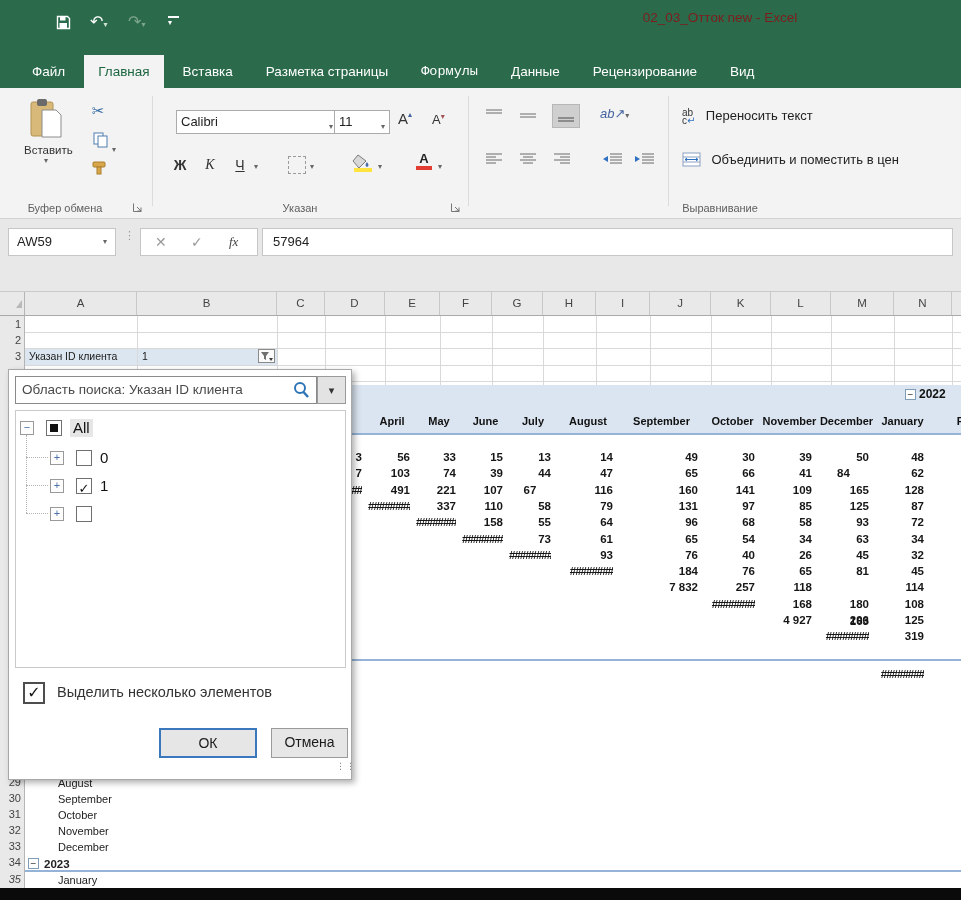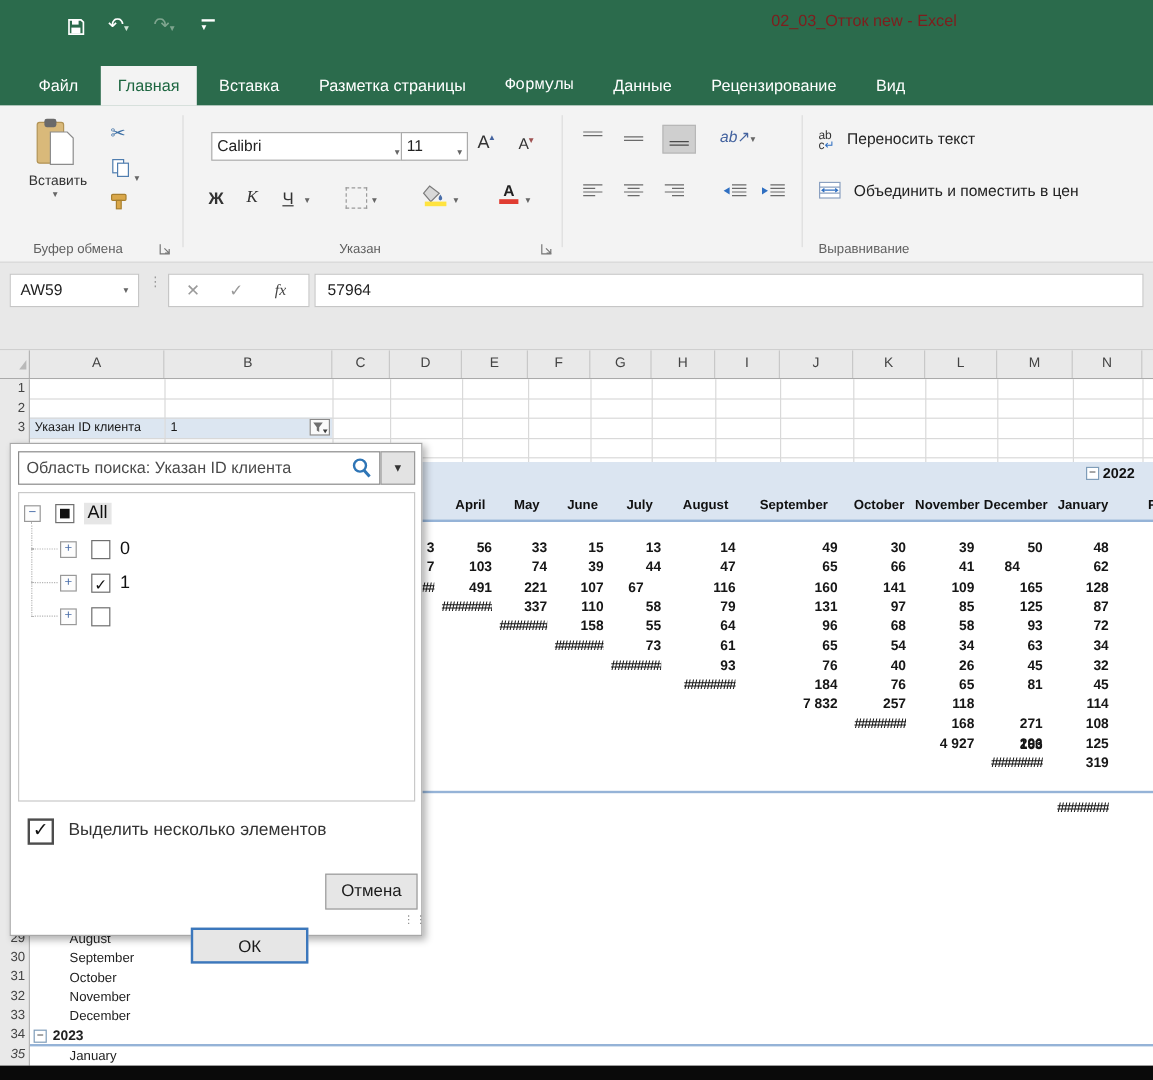--- a/index.html
+++ b/index.html
@@ -55,21 +55,21 @@
   .texp{position:absolute;width:14px;height:14px;background:#fdfdfd;border:1px solid #999;box-sizing:border-box;text-align:center;line-height:11px;font-size:11px;color:#4a6ea9;}
   .tcb{position:absolute;width:16px;height:16px;background:#fff;border:1px solid #6f6f6f;box-sizing:border-box;text-align:center;}
   .tcb.on::after{content:"\2713";font-size:13px;font-weight:700;color:#111;line-height:14px;}
   .tcb.mixed::after{content:"";position:absolute;left:3px;top:3px;width:8px;height:8px;background:#111;}
   .tlabel{position:absolute;font-size:15px;color:#111;line-height:18px;}
   .conn{position:absolute;border-left:1px dotted #b5b5b5;}
   .connh{position:absolute;border-top:1px dotted #b5b5b5;}
   #multibox{position:absolute;left:14px;top:312px;width:22px;height:22px;border:2px solid #4d4d4d;box-sizing:border-box;text-align:center;line-height:18px;font-size:16px;font-weight:700;color:#111;background:#fff;}
   #multilabel{position:absolute;left:48px;top:314px;font-size:14.5px;color:#333;}
   .pbtn{position:absolute;top:358px;height:30px;background:#e6e6e6;box-sizing:border-box;text-align:center;line-height:27px;font-size:14px;color:#1a1a1a;}
-  #okbtn{left:150px;width:98px;border:2px solid #3b77bc;margin-top:45px;}
+  #okbtn{left:150px;width:98px;border:2px solid #3b77bc;}
   #cancelbtn{left:262px;width:77px;border:1px solid #9a9a9a;}
   #grip{position:absolute;right:3px;bottom:2px;width:12px;height:14px;color:#8a8a8a;font-size:9px;line-height:7px;letter-spacing:1px;}
   #blackbar{left:0;top:888px;width:961px;height:12px;background:#0a0a0a;}
   svg{display:block;}
 </style>
 </head>
 <body>
 
 <div id="app">
 
@@ -409,21 +409,21 @@
       <div class="pcell" style="left: 761px; width: 51px; top: 563px;">65</div>
       <div class="pcell" style="left: 818px; width: 51px; top: 563px;">81</div>
       <div class="pcell" style="left: 875px; width: 49px; top: 563px;">45</div>
       <div class="pcell" style="left: 619px; width: 79px; top: 579px;">7 832</div>
       <div class="pcell" style="left: 704px; width: 51px; top: 579px;">257</div>
       <div class="pcell" style="left: 761px; width: 51px; top: 579px;">118</div>
       <div class="pcell" style="left: 818px; width: 51px; top: 613px;">163</div>
       <div class="pcell" style="left: 875px; width: 49px; top: 579px;">114</div>
       <div class="pcell hashes" style="left: 704px; width: 51px; top: 596px;">########</div>
       <div class="pcell" style="left: 761px; width: 51px; top: 596px;">168</div>
-      <div class="pcell" style="left: 818px; width: 51px; top: 596px;">271</div>
+      <div class="pcell" style="left: 818px; width: 51px; top: 596px;">180</div>
       <div class="pcell" style="left: 875px; width: 49px; top: 596px;">108</div>
       <div class="pcell" style="left: 761px; width: 51px; top: 612px;">4 927</div>
       <div class="pcell" style="left: 818px; width: 51px; top: 612px;">296</div>
       <div class="pcell" style="left: 875px; width: 49px; top: 612px;">125</div>
       <div class="pcell hashes" style="left: 818px; width: 51px; top: 628px;">########</div>
       <div class="pcell" style="left: 875px; width: 49px; top: 628px;">319</div>
       <div class="abs blueline" style="left: 300px; top: 659px; width: 661px;"></div>
       <div class="pcell hashes" style="left: 875px; width: 49px; top: 666px;">########</div>
     </div>
 

